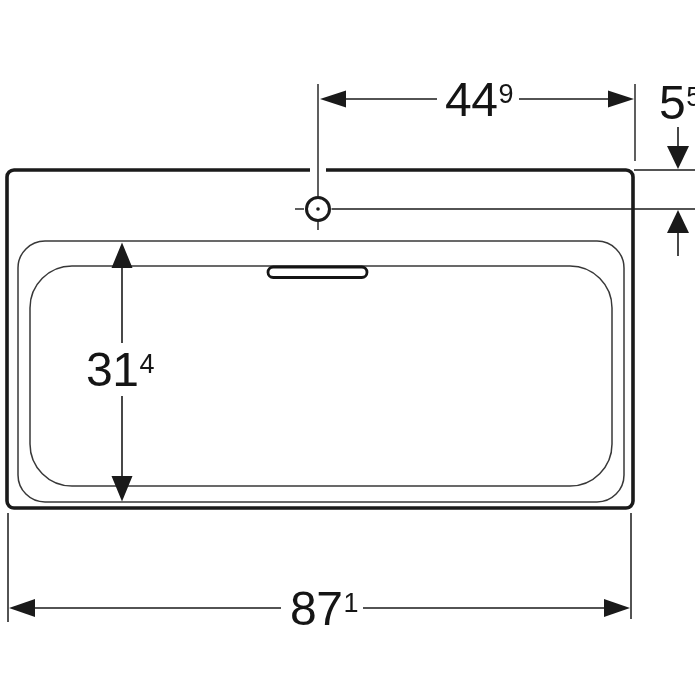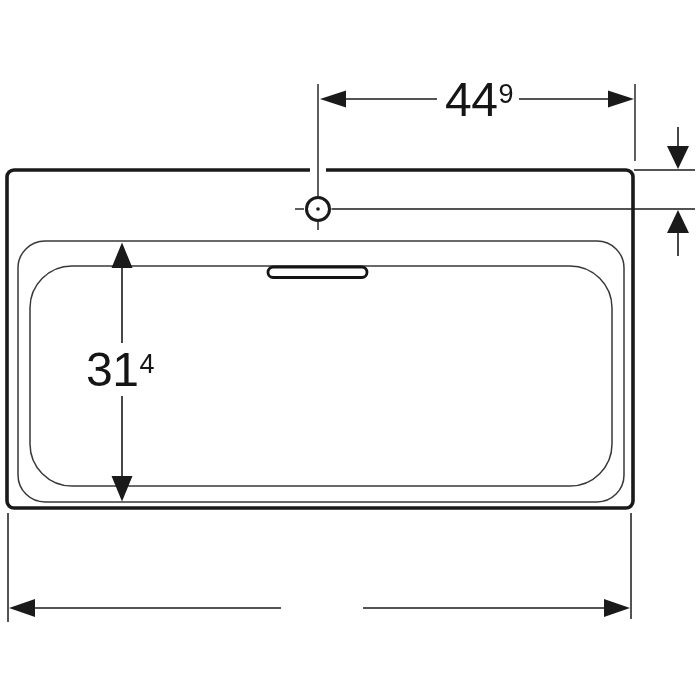--- a/index.html
+++ b/index.html
@@ -86,17 +86,19 @@
       <line x1="631" y1="513" x2="631" y2="619" stroke="#1a1a1a" stroke-width="1.5"></line>
       <line x1="34" y1="608" x2="281" y2="608" stroke="#1a1a1a" stroke-width="1.6"></line>
       <line x1="363" y1="608" x2="606" y2="608" stroke="#1a1a1a" stroke-width="1.6"></line>
       <polygon points="9,608 35,599 35,617" fill="#1a1a1a"></polygon>
       <polygon points="630,608 604,599 604,617" fill="#1a1a1a"></polygon>
     </g>
   </svg>
 
   <div class="dim-label" style="left:445px; top:76px;"><span>44</span><sup>9</sup></div>
 
+  <div class="dim-label" style="left:659px; top:79px;"><span>5</span><sup>5</sup></div>
 
   <div class="dim-label" style="left:86px; top:346px;"><span>31</span><sup>4</sup></div>
 
+  <div class="dim-label" style="left:290px; top:585px;"><span>87</span><sup>1</sup></div>
 
 </div>
 
 </body></html>

